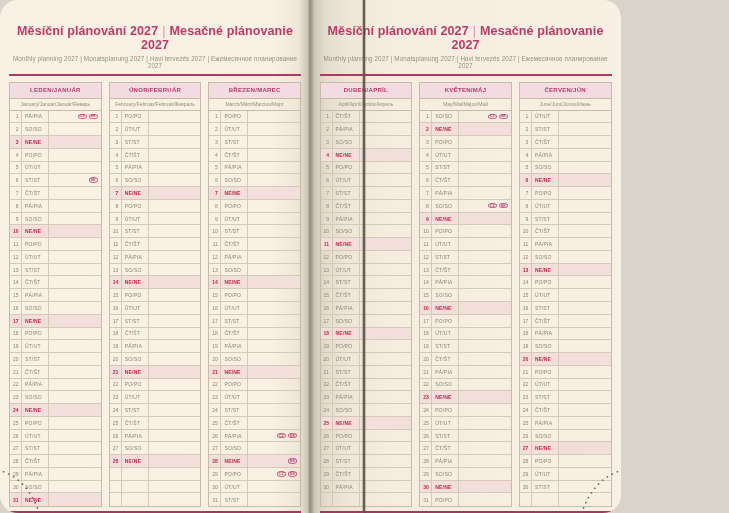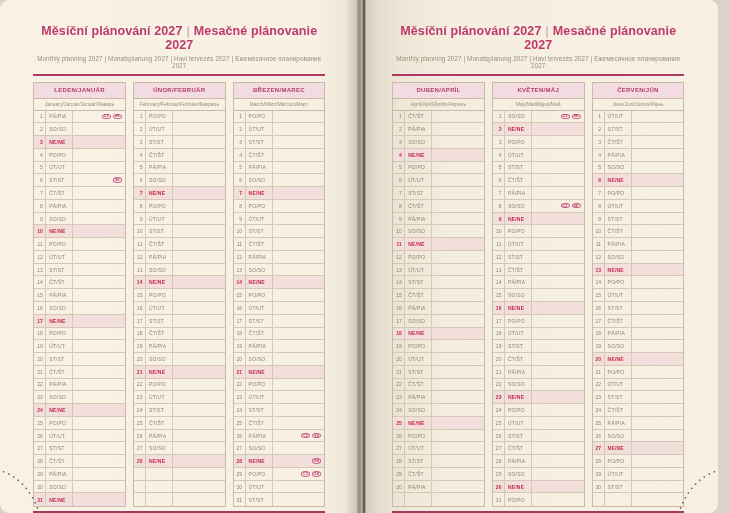--- a/index.html
+++ b/index.html
@@ -1,17 +1,17 @@
 <!DOCTYPE html>
 <html><head>
 <meta charset="utf-8">
 <style>
   html, body { margin: 0; padding: 0; width: 729px; height: 513px; overflow: hidden;
     background: #d8d4cb; font-family: "Liberation Sans", sans-serif; }
-  .spread { position: relative; width: 718px; height: 513px; border-radius: 9px;
+  .spread { position: relative; width: 621px; height: 513px; border-radius: 18px;
     overflow: hidden; display: flex; }
   .page { position: relative; height: 513px; }
   .page.left { width: 364px;
     background: linear-gradient(90deg, #f9f2e4 0%, #f8f1e3 88%, #efe7d7 96%, #cfc8b8 99.2%, #8d8878 100%); }
   .page.right { width: 365px;
     background: linear-gradient(90deg, #8f8a7d 0%, #cfc9ba 1.5%, #e3ddcd 5%, #eee7d7 12%, #f5eee0 26%, #f8f1e3 100%); }
   .gutter-line { position: absolute; left: 362px; top: 0; width: 4px; height: 513px;
     background: linear-gradient(90deg, rgba(59,55,44,0) 0%, #6b6553 35%, #4a4536 55%, rgba(59,55,44,0) 100%); }
   .content { width: 292px; margin: 0 auto; }
   .page-header { padding-top: 24px; text-align: center; }

